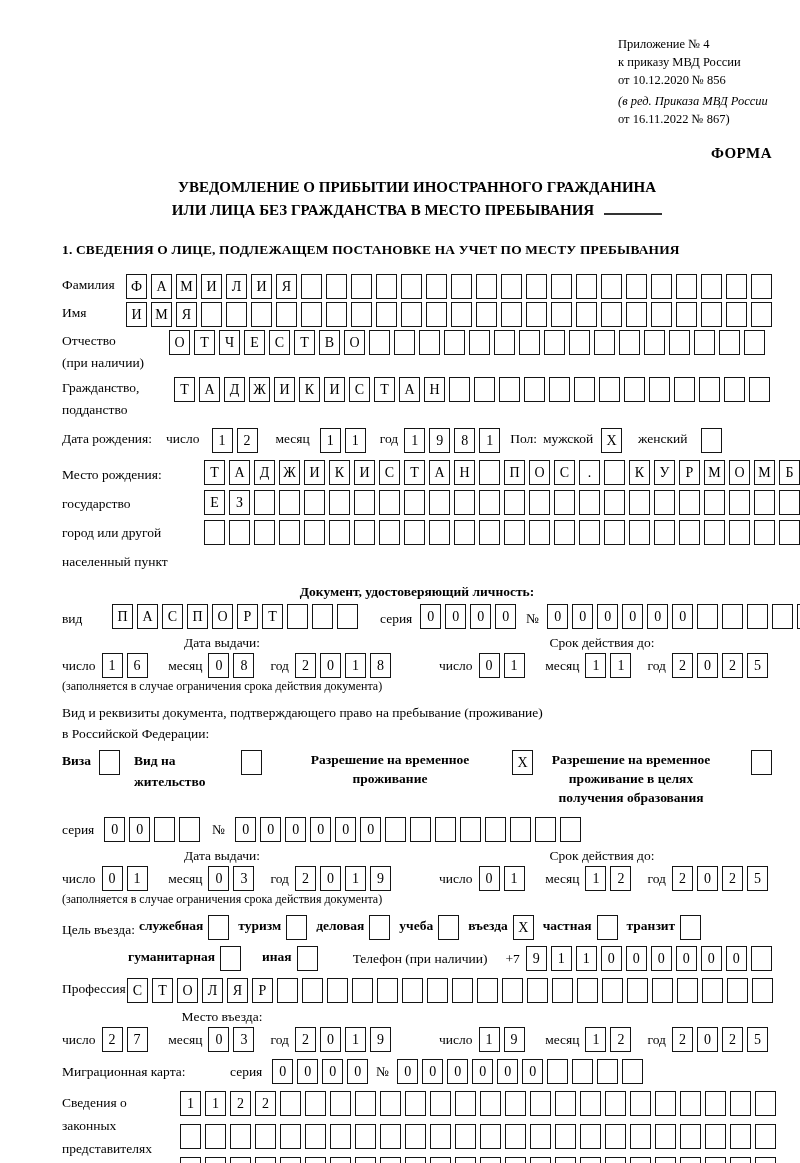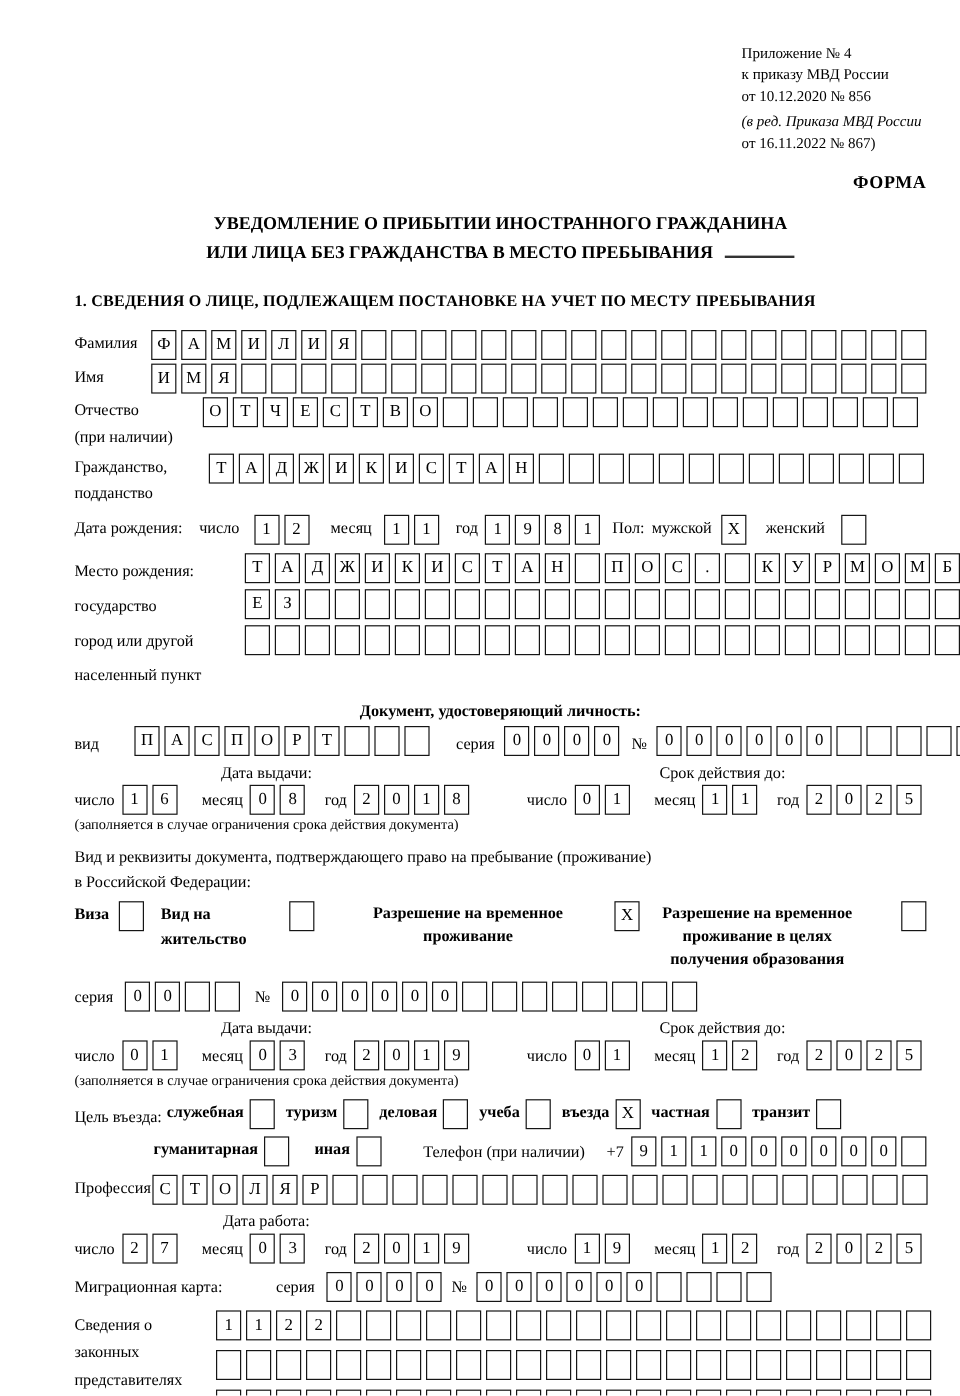--- a/index.html
+++ b/index.html
@@ -579,21 +579,21 @@
         <span class="cell"></span>
         <span class="cell"></span>
         <span class="cell"></span>
         <span class="cell"></span>
         <span class="cell"></span>
         <span class="cell"></span>
       </span>
   </div>
 
   <div class="dheads">
-    <span class="h1">Дата работа:</span>
+    <span class="h1">Место въезда:</span>
   </div>
   <div class="drow">
     <span class="dl">число</span>
     <span class="cells">
         <span class="cell">2</span>
         <span class="cell">7</span>
       </span>
     <span class="dl gap1"></span>
     <span class="dl">месяц</span>
     <span class="cells">

